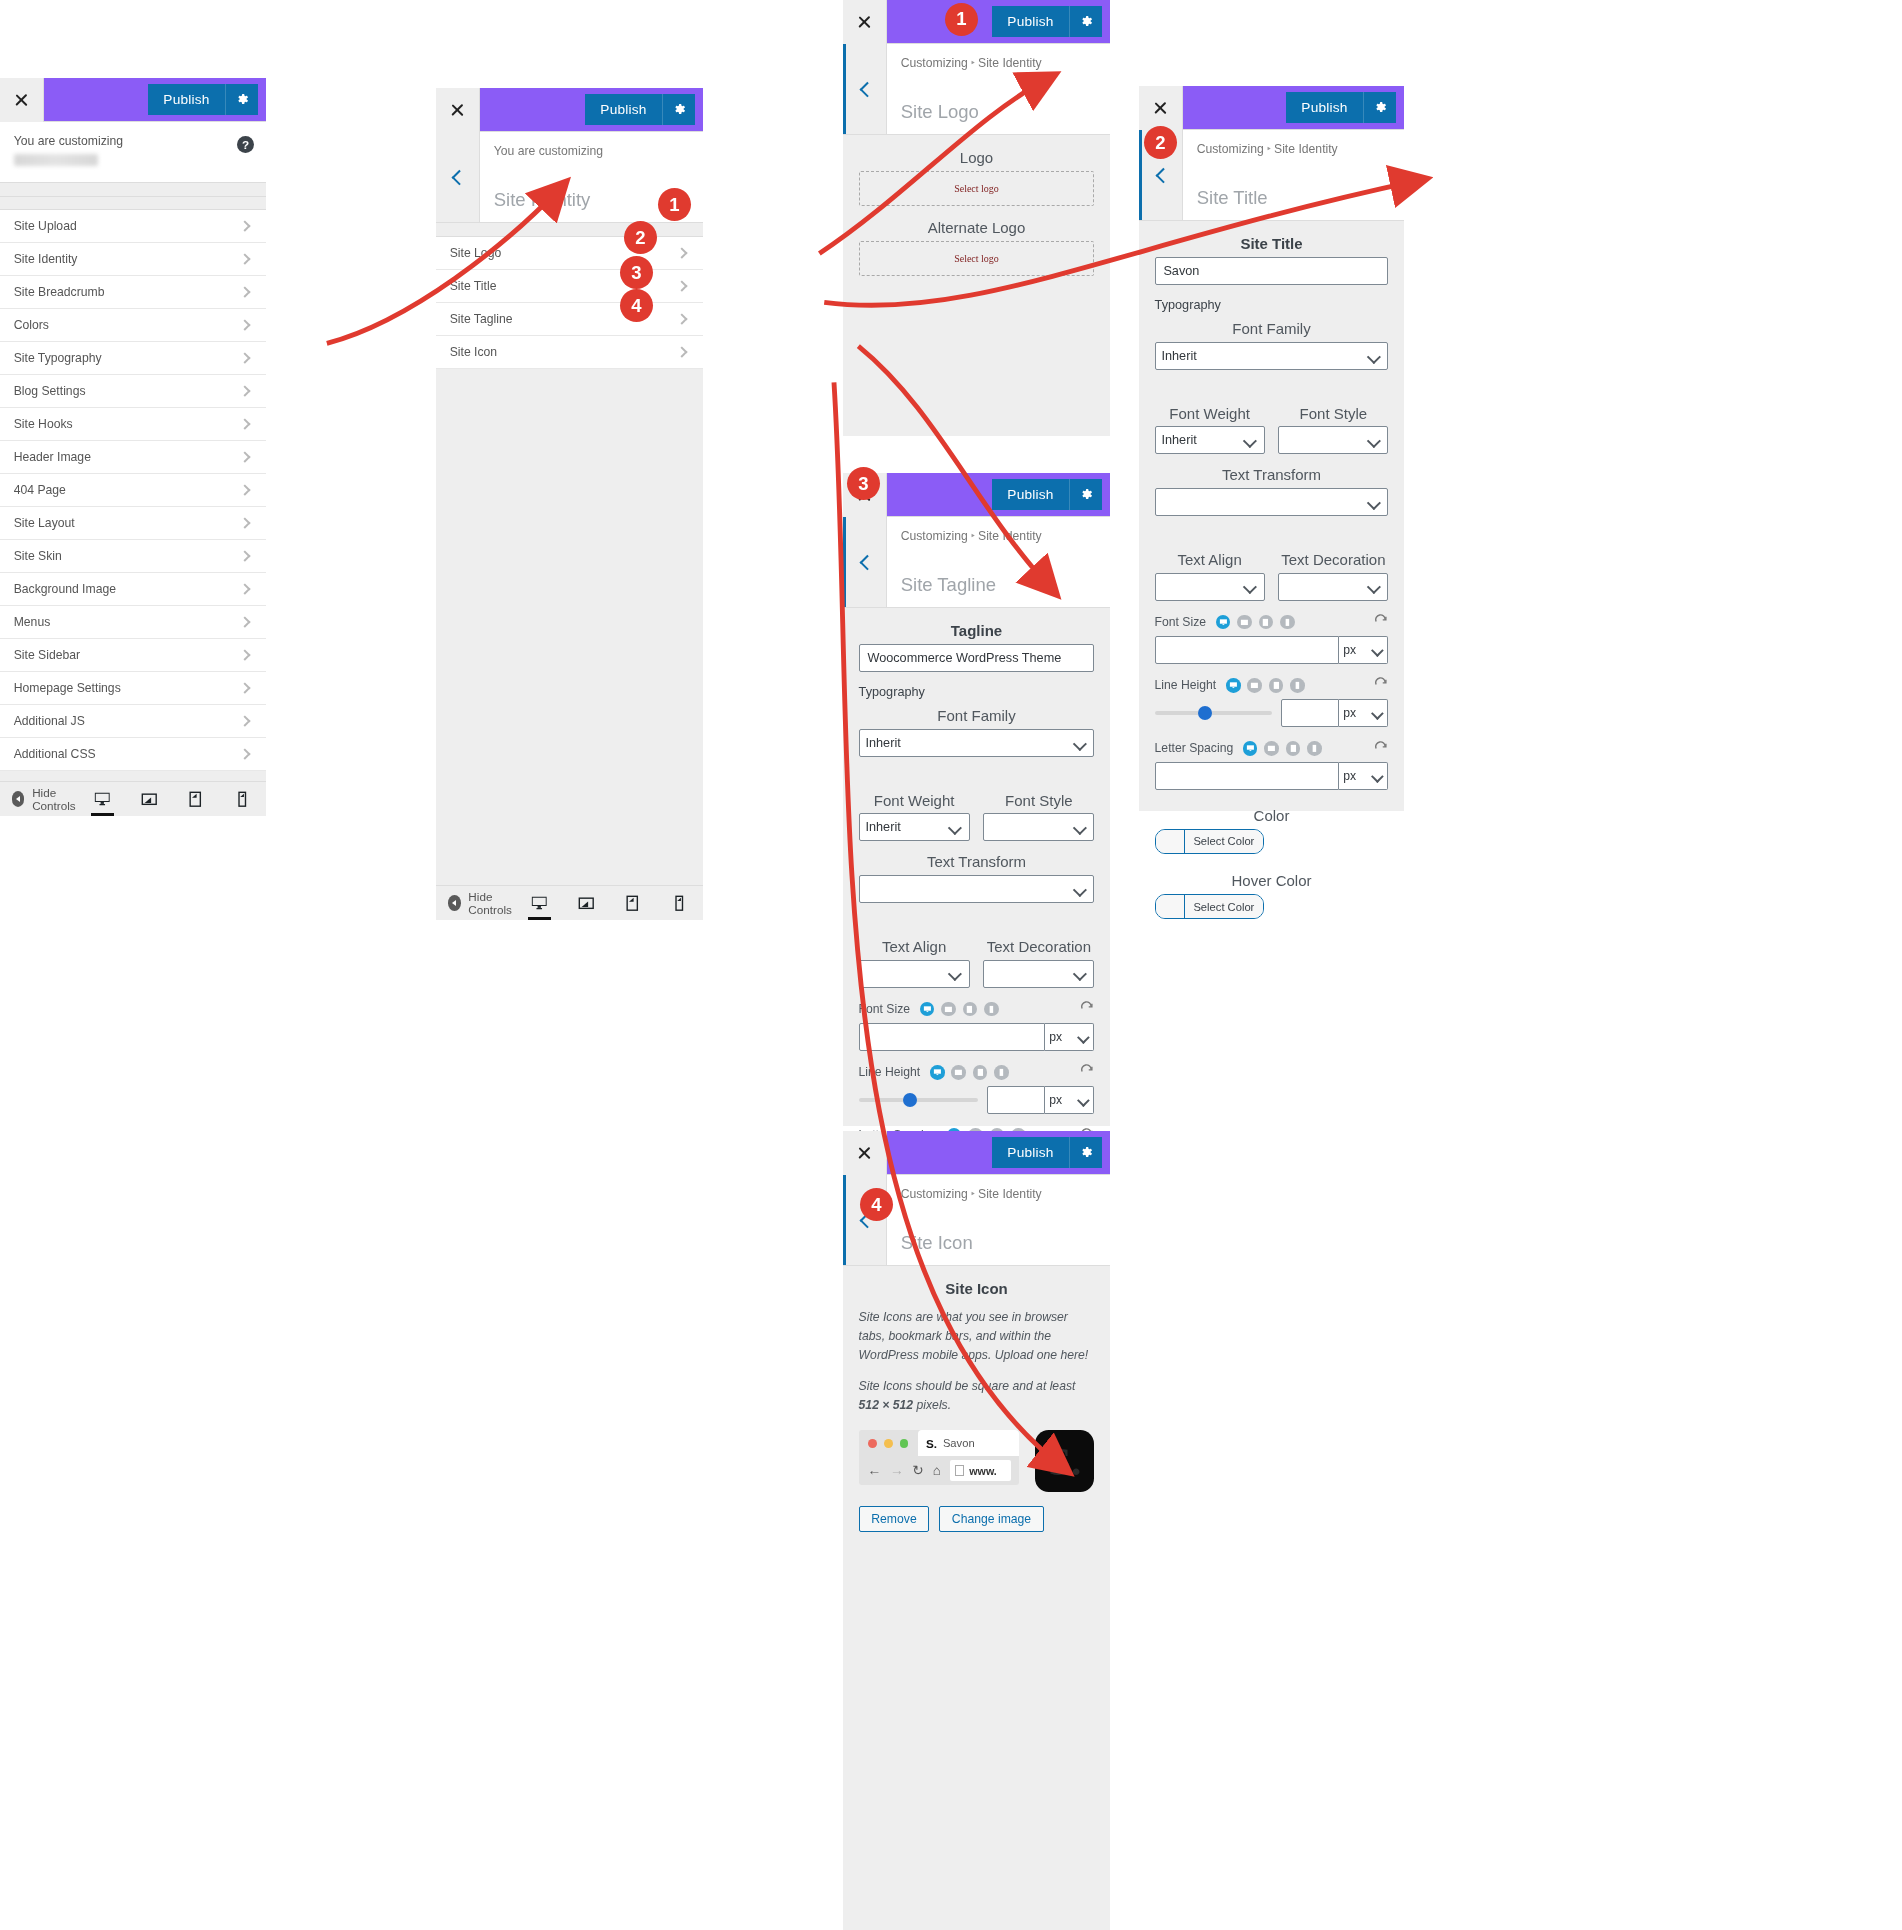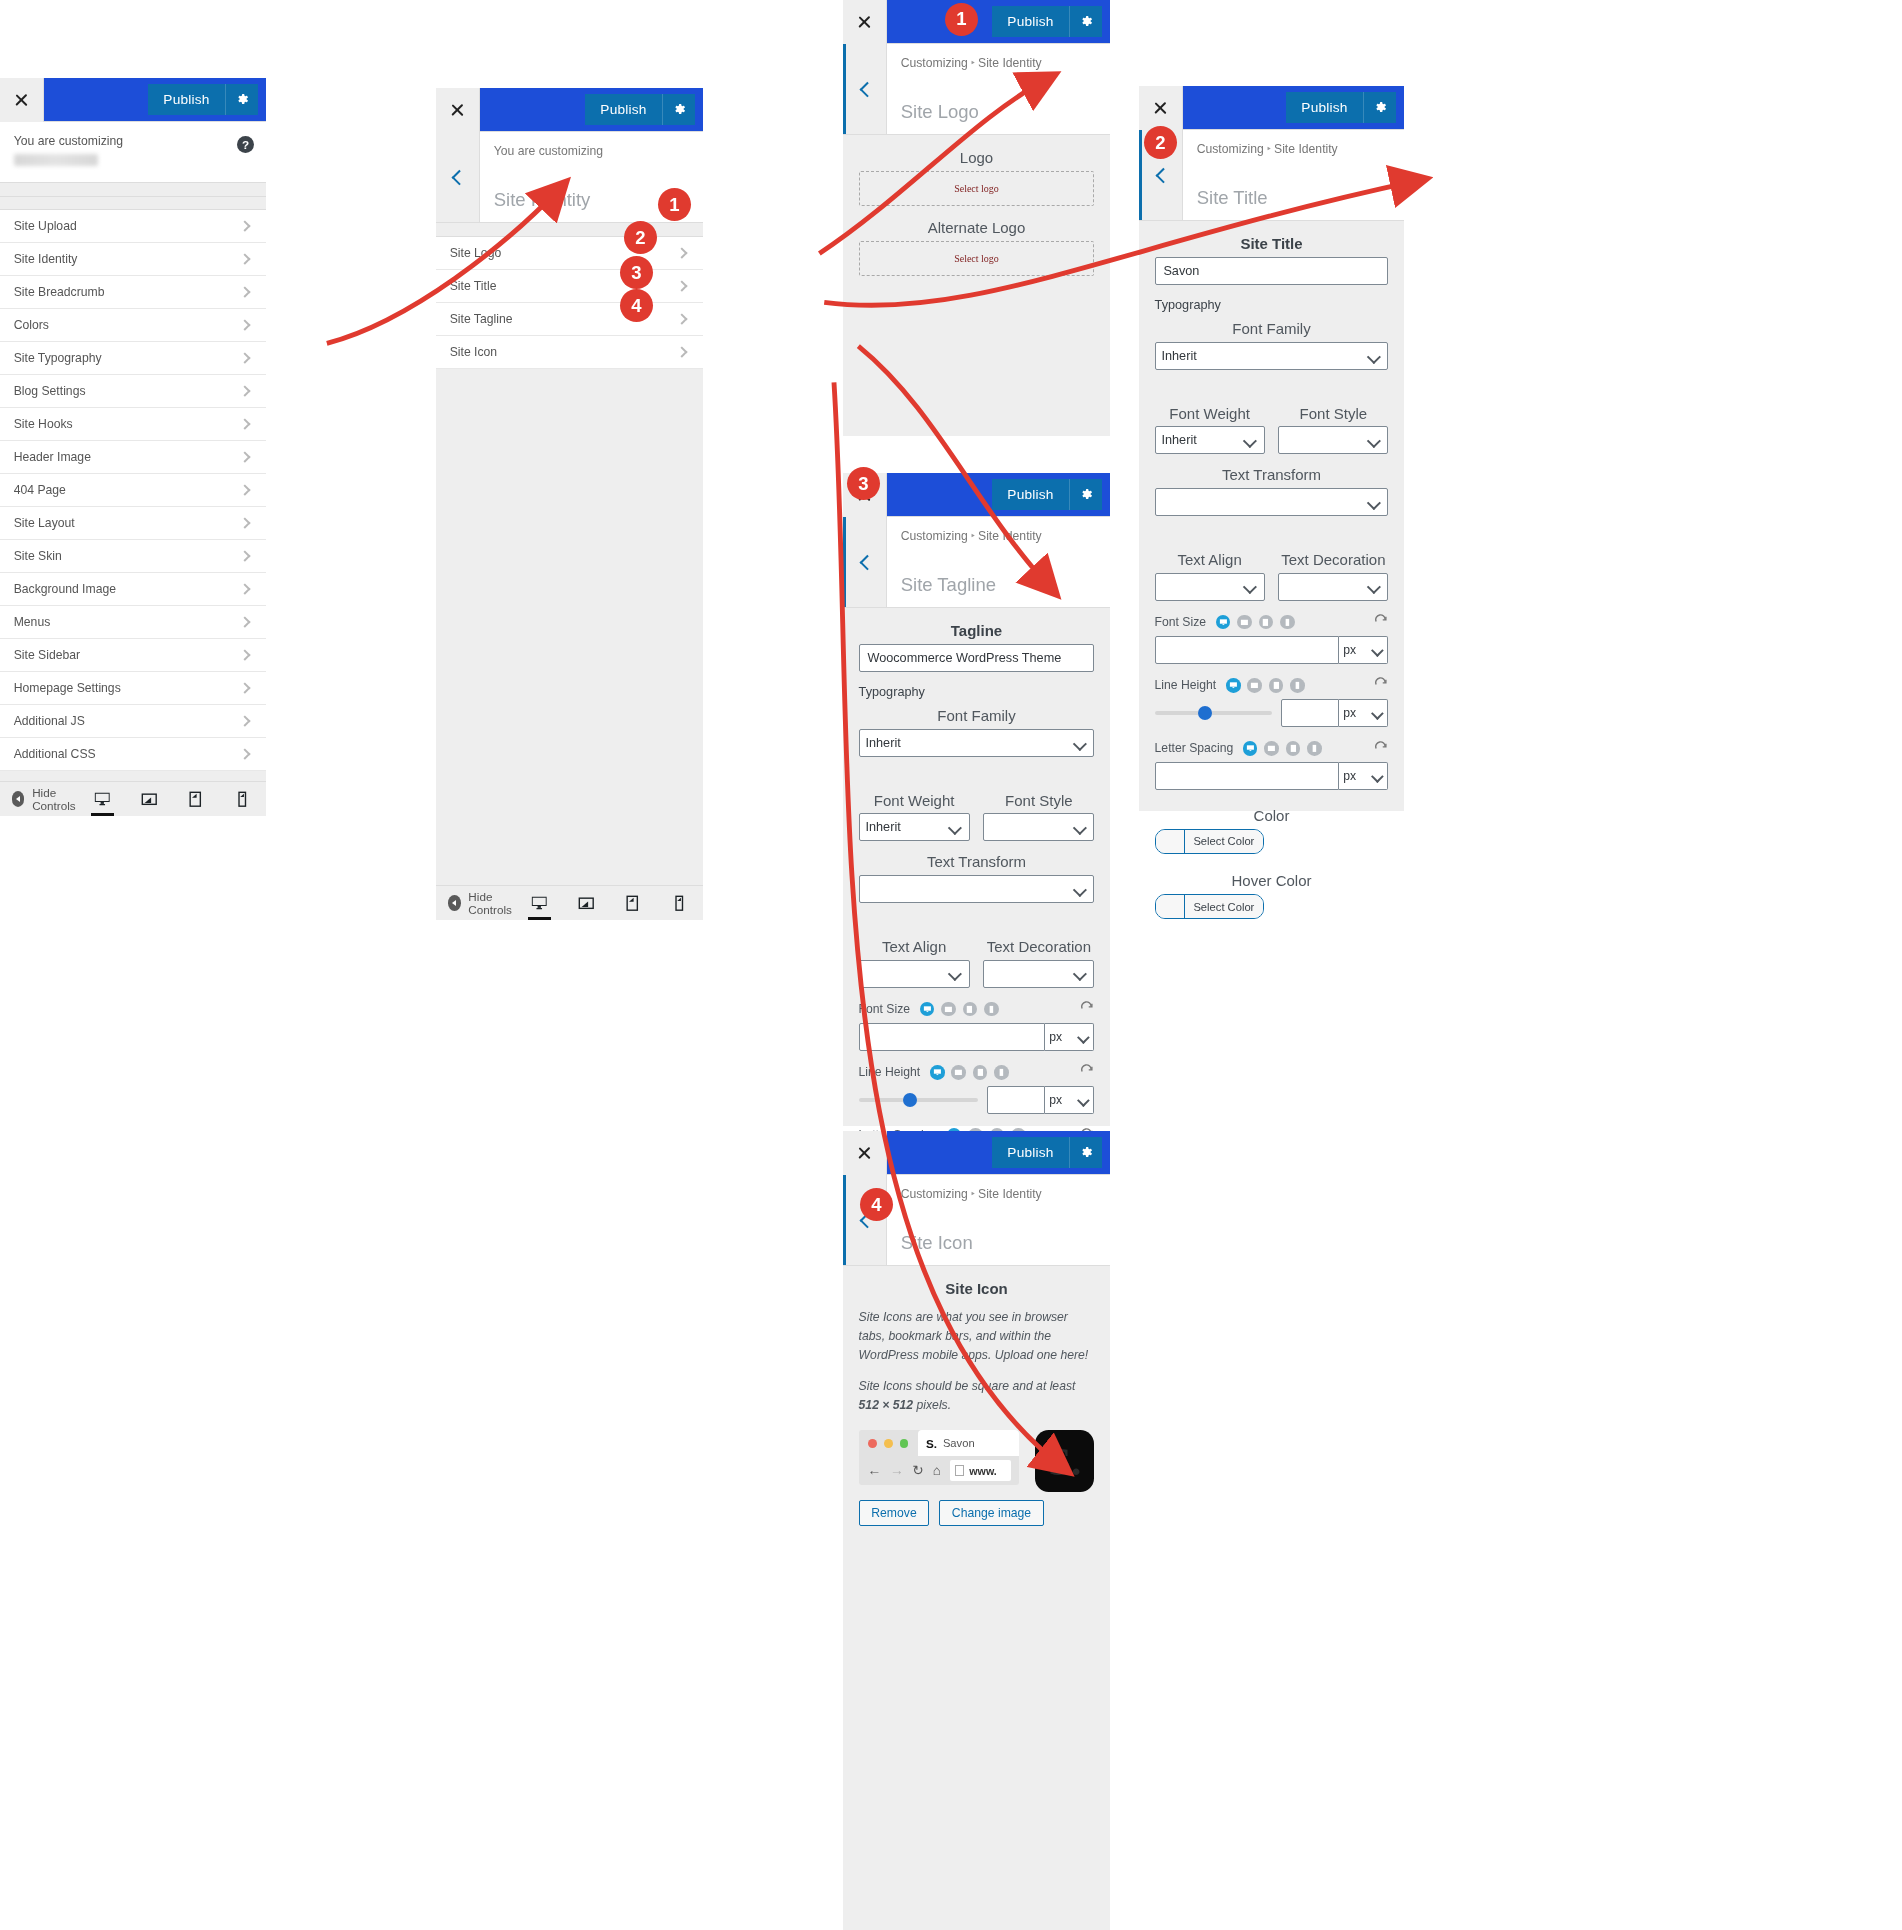--- a/index.html
+++ b/index.html
@@ -6,21 +6,21 @@
   html, body {
     margin: 0; padding: 0;
     background: #ffffff;
     font-family: "Liberation Sans", sans-serif;
   }
   body { width: 1903px; height: 1931px; position: relative; overflow: hidden; }
 
   
   .panel { position: absolute; background: #eeeeee; }
   .panel-topbar {
-    height: 44px; background: #1d4ed8; border-bottom: 1px solid #ddd;
+    height: 44px; background: #8b5cf6; border-bottom: 1px solid #ddd;
     display: flex; align-items: center; position: relative;
   }
   .close-btn {
     width: 44px; height: 44px; display: flex; align-items: center; justify-content: center;
     background: #eeeeee; border-right: 1px solid #ddd; cursor: pointer;
   }
   .close-x {
     position: relative; width: 14.6px; height: 14.6px;
   }
   .close-x::before, .close-x::after {
@@ -198,21 +198,21 @@
   .bm-ico { font-size: 13.7px; color: #555; line-height: 1; }
   .bm-ico.dim { color: #b0b0b0; }
   .bm-url { background: #fff; flex: 1; height: 20.5px; display: flex; align-items: center;
             gap: 4.9px; padding: 0 4.9px; border-radius: 2px; }
   .bm-url-txt { font-size: 10.7px; font-weight: 700; color: #333; }
   .page-ico { width: 9.8px; height: 11.7px; background: #fff; border: 1px solid #aaa; position: relative; }
   .app-icon { width: 62px; height: 62px; border-radius: 13.7px; background: #0b0b0b;
               display: flex; align-items: center; justify-content: center;
               color: #2a2a2a; font-size: 41px; font-weight: 700; font-family: "Liberation Serif", serif;
               filter: blur(0.6px); }
-  .btn-row { display: flex; gap: 9.8px; margin-top: 8px; }
+  .btn-row { display: flex; gap: 9.8px; margin-top: 14px; }
   .sec-btn { border: 1px solid #0c6fad; color: #0c6fad; background: #f6f7f7; font-size: 12.2px;
              padding: 4.9px 11.7px; border-radius: 2px; cursor: pointer;
              font-family: "Liberation Sans", sans-serif; }
 
   
   .badge {
     position: absolute; width: 33px; height: 33px; border-radius: 50%; background: #e03a2f;
     color: #fff; font-size: 18.5px; font-weight: 700; display: flex; align-items: center;
     justify-content: center; z-index: 40; font-family: "Liberation Sans", sans-serif;
   }

